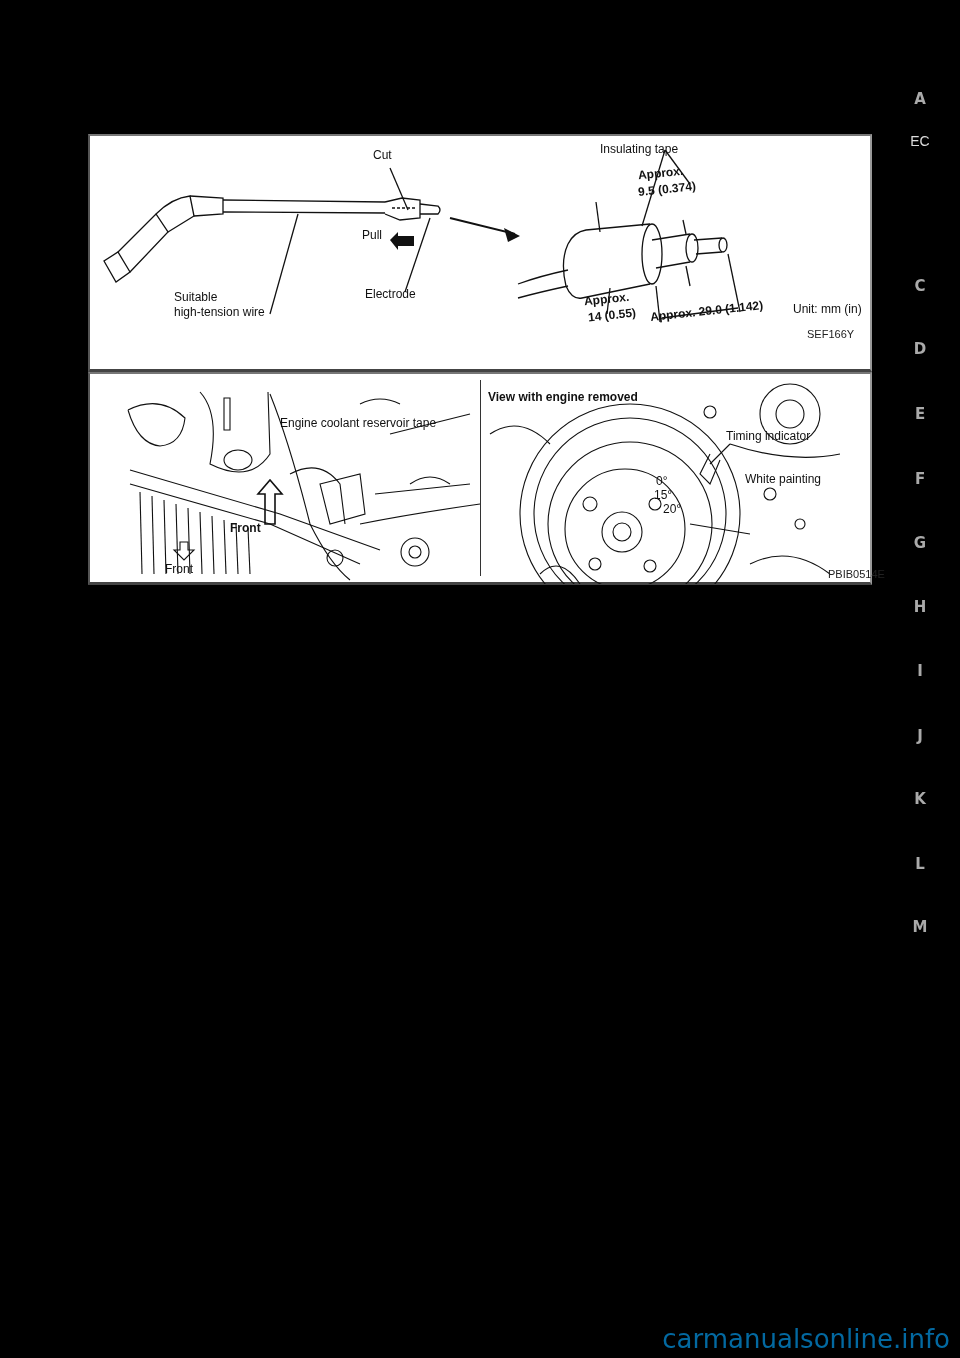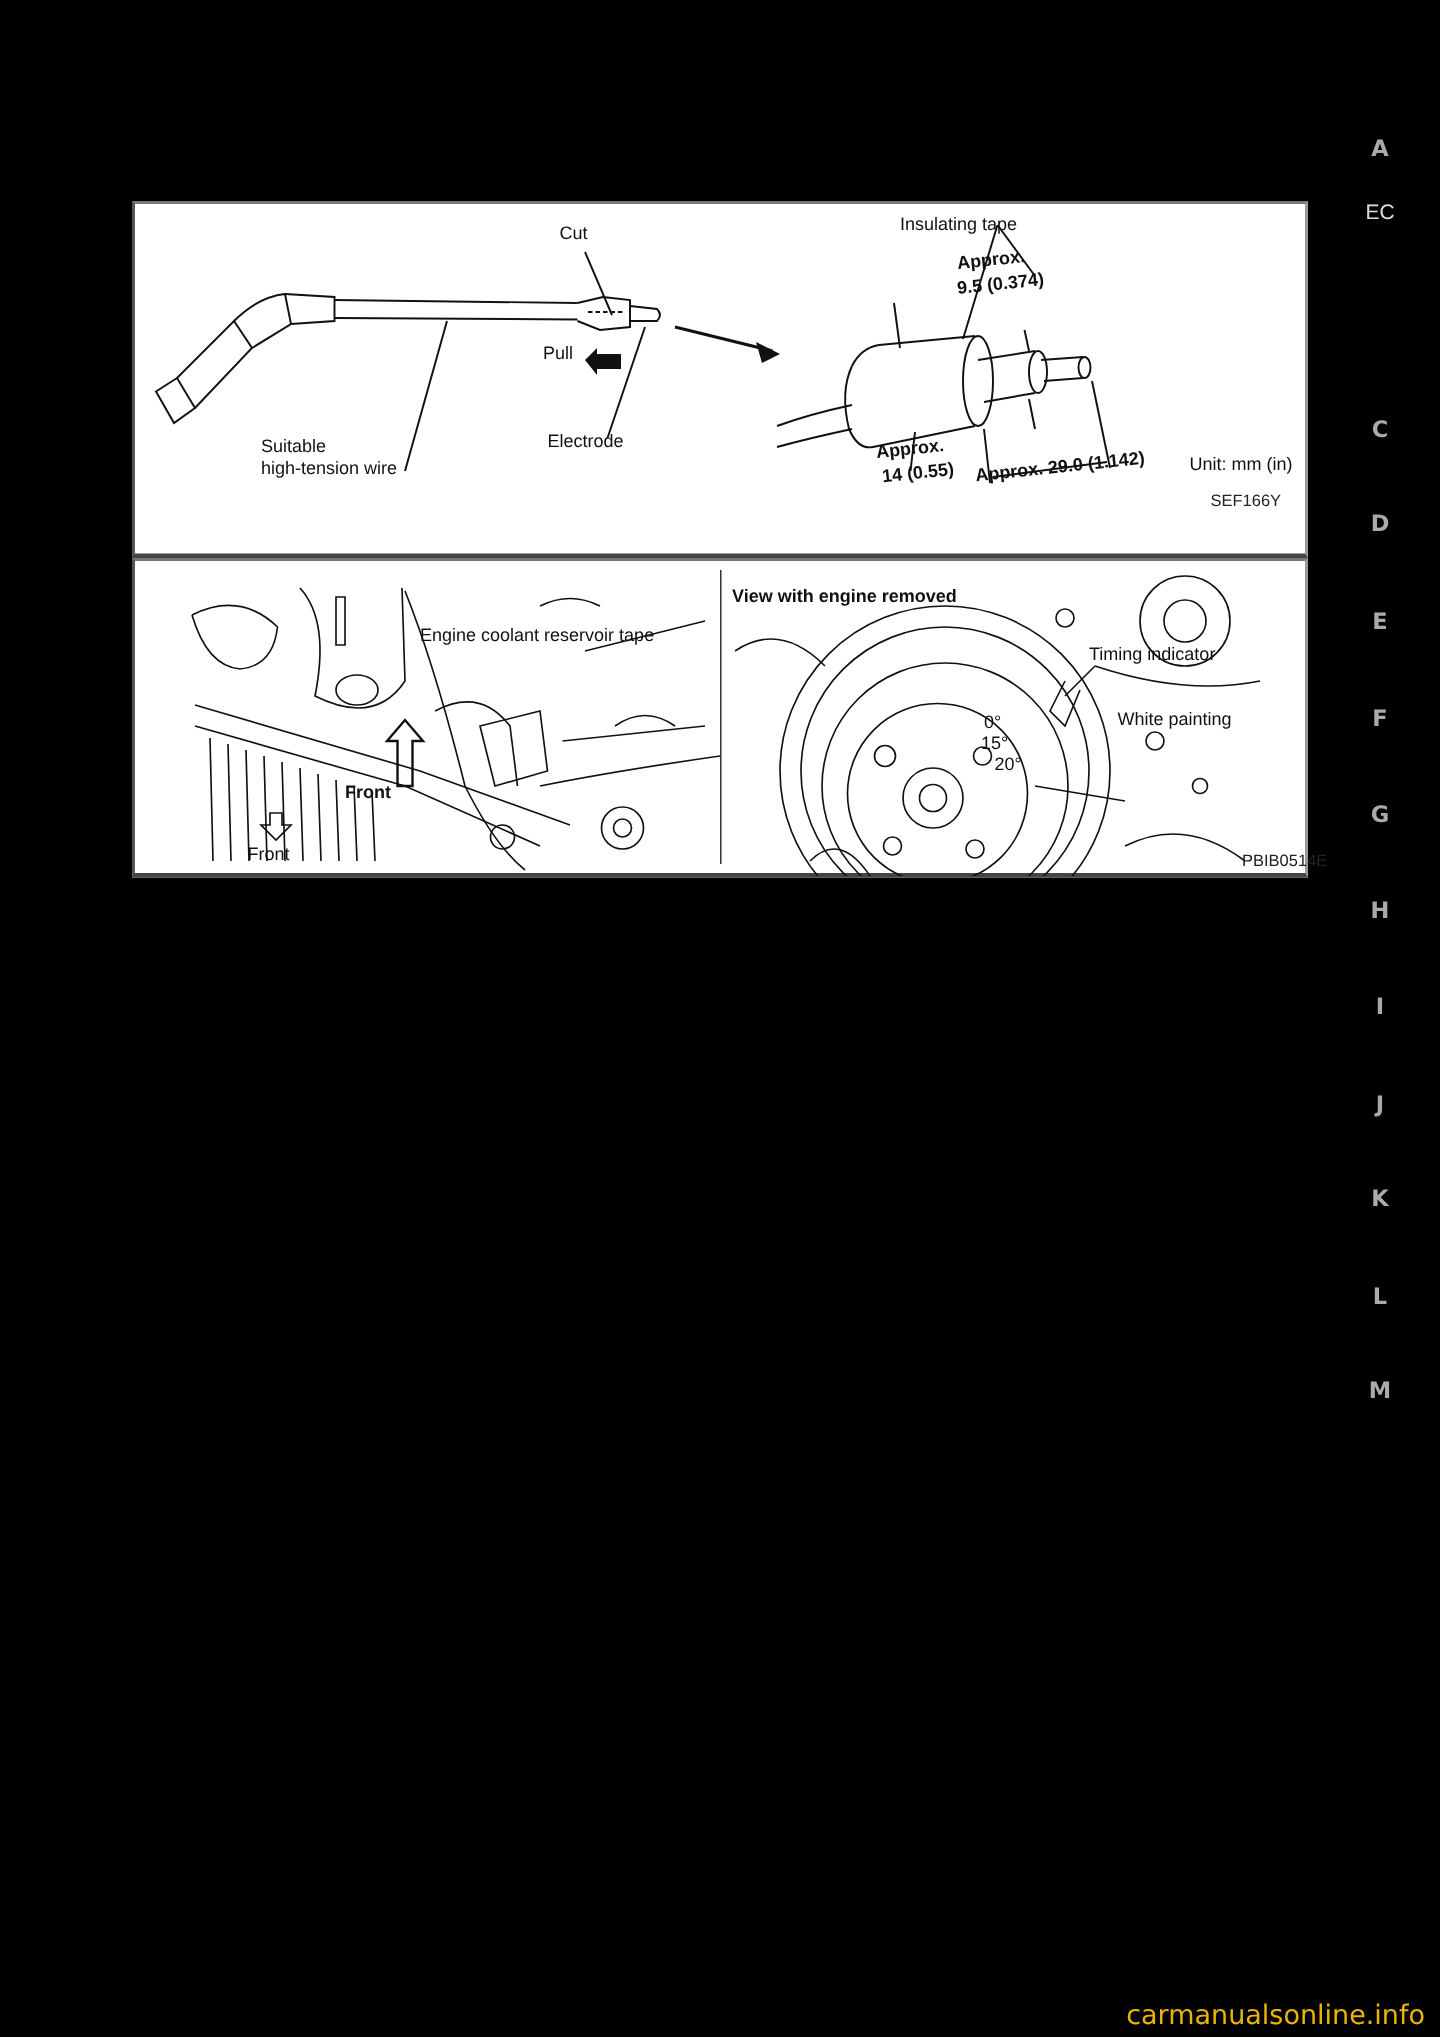--- a/index.html
+++ b/index.html
@@ -8,21 +8,21 @@
   .fig1{left:88px;top:134px;width:784px;height:238px;}
   .fig2{left:88px;top:372px;width:784px;height:213px;}
   .fig svg{position:absolute;left:0;top:0;}
   .lbl{position:absolute;font-size:12px;color:#111;white-space:nowrap;line-height:15px;}
   .b{font-weight:bold;}
   .code{position:absolute;font-size:11px;color:#222;}
   .divider{position:absolute;left:390px;top:6px;width:1px;height:196px;background:#333;}
   .tabs{position:absolute;left:880px;top:0;width:80px;height:1000px;}
   .tab{position:absolute;width:80px;text-align:center;color:#aaa;font-weight:bold;font-size:15px;font-family:"DejaVu Sans",sans-serif;}
   .tab.ec{color:#ddd;font-weight:normal;font-family:"Liberation Sans",sans-serif;font-size:14px;text-align:center;}
-  .wm{position:absolute;right:10px;bottom:4px;color:#eab308;font-family:"DejaVu Sans",sans-serif;font-size:18px;}
+  .wm{position:absolute;right:10px;bottom:4px;color:#0369a1;font-family:"DejaVu Sans",sans-serif;font-size:26px;}
 </style>
 </head>
 <body>
 
 <div class="fig fig1">
   <svg width="780" height="206">
     <g fill="none" stroke="#111" stroke-width="1.3">
 
       <path d="M14 125 L26 146 L40 136 L28 116 Z"></path>
       <path d="M28 116 L66 78 L78 96 L40 136"></path>

